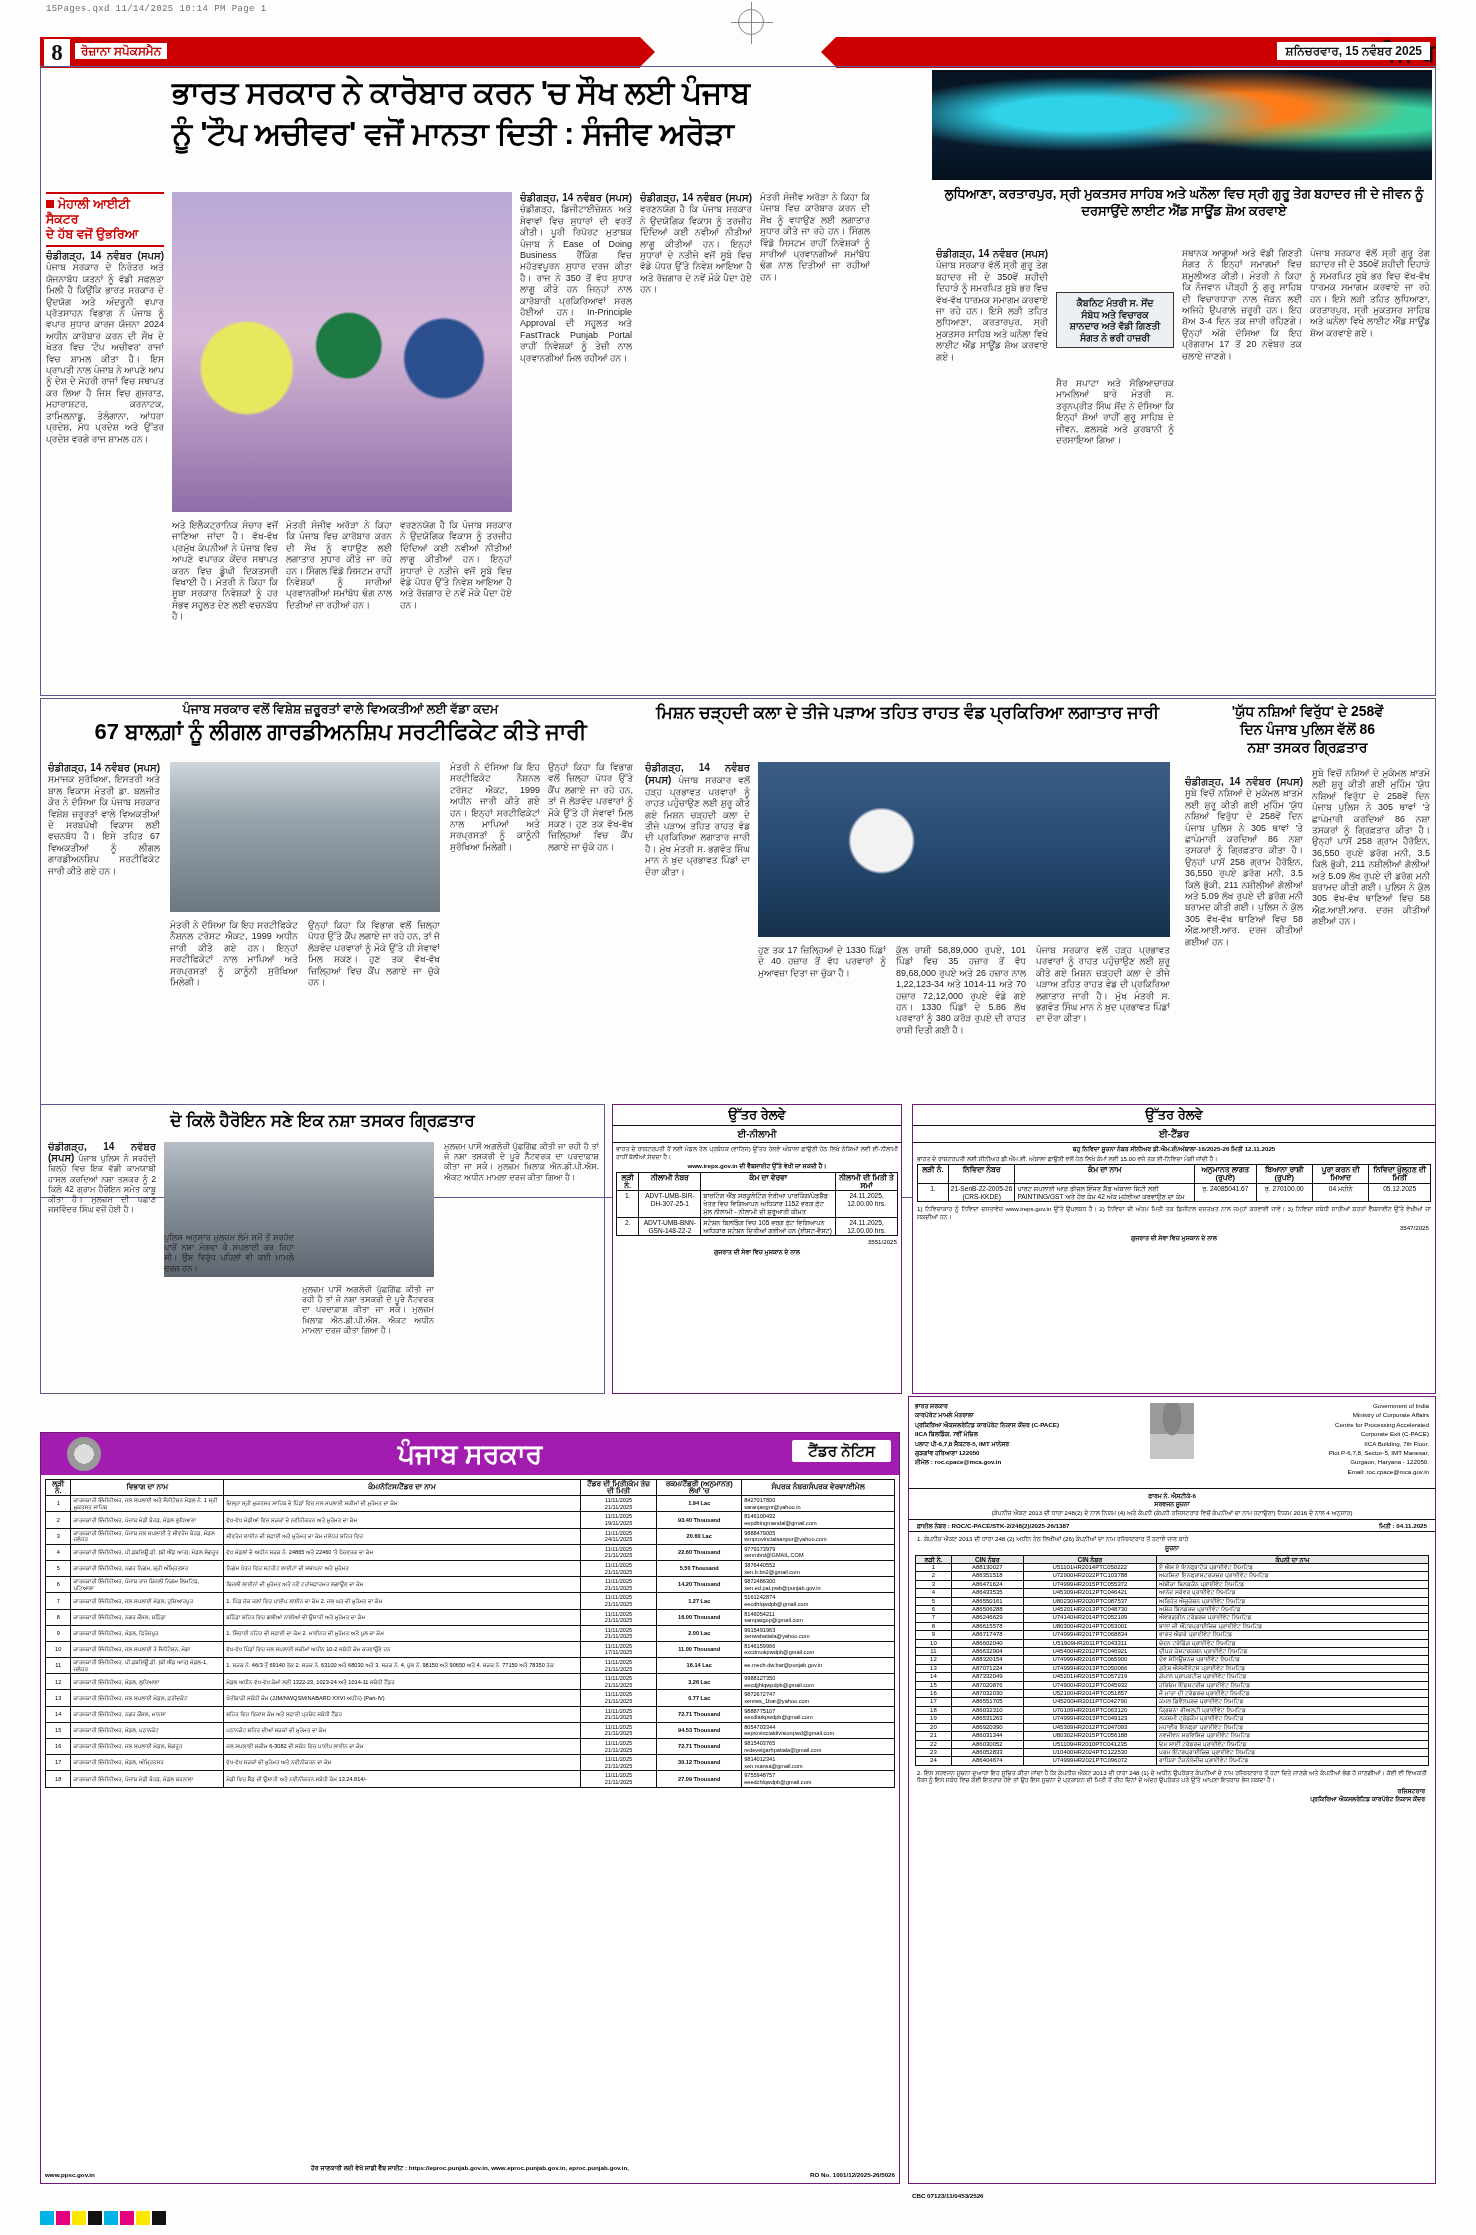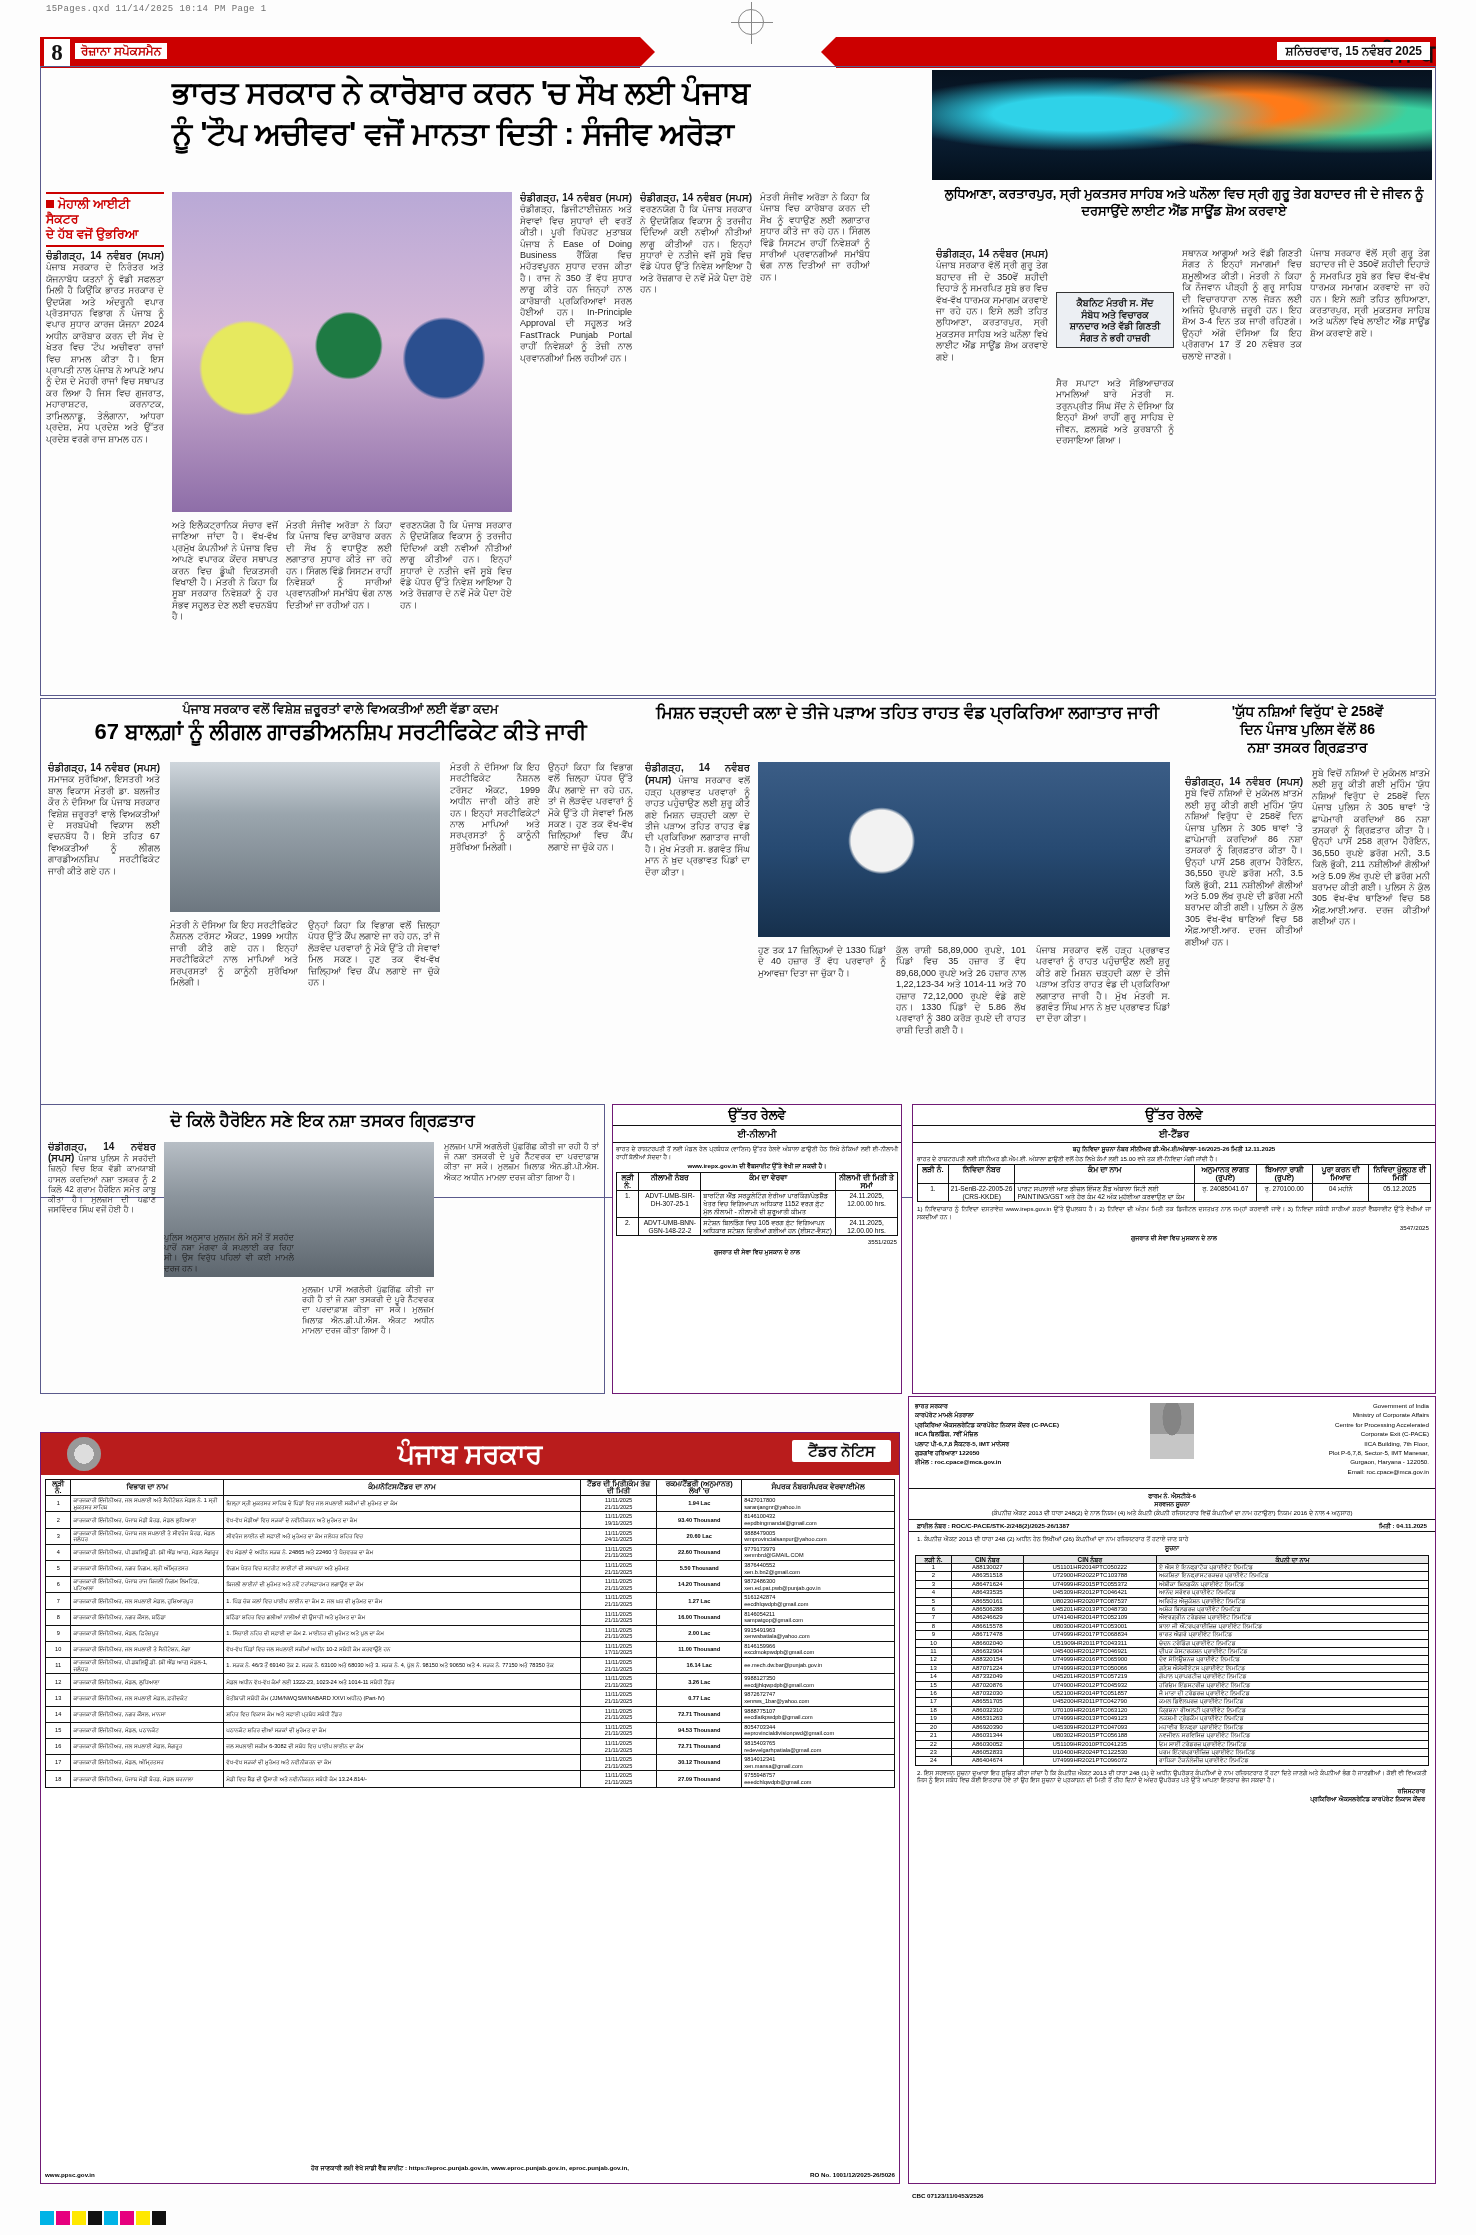--- a/index.html
+++ b/index.html
@@ -178,21 +178,21 @@
   }
   table.tnd th, table.tnd td{
     border:1px solid #111; padding:1px 2px; vertical-align:top;
   }
   table.tnd th{ font-size:7.6px; text-align:center; font-weight:bold; }
   table.tnd td.c{ text-align:center; }
 
   
   .pg-bar{
     position:absolute; left:0; top:0; width:100%; height:42px;
-    background:#b91c1c; color:#fff;
+    background:#a21caf; color:#fff;
   }
   .pg-title{
     position:absolute; left:0; right:0; top:6px; text-align:center;
     font-size:27px; font-weight:bold; color:#fff;
   }
   .pg-right{
     position:absolute; right:8px; top:7px;
     background:#fff; color:#111; font-size:15px; font-weight:bold;
     padding:2px 16px; border-radius:2px;
   }

